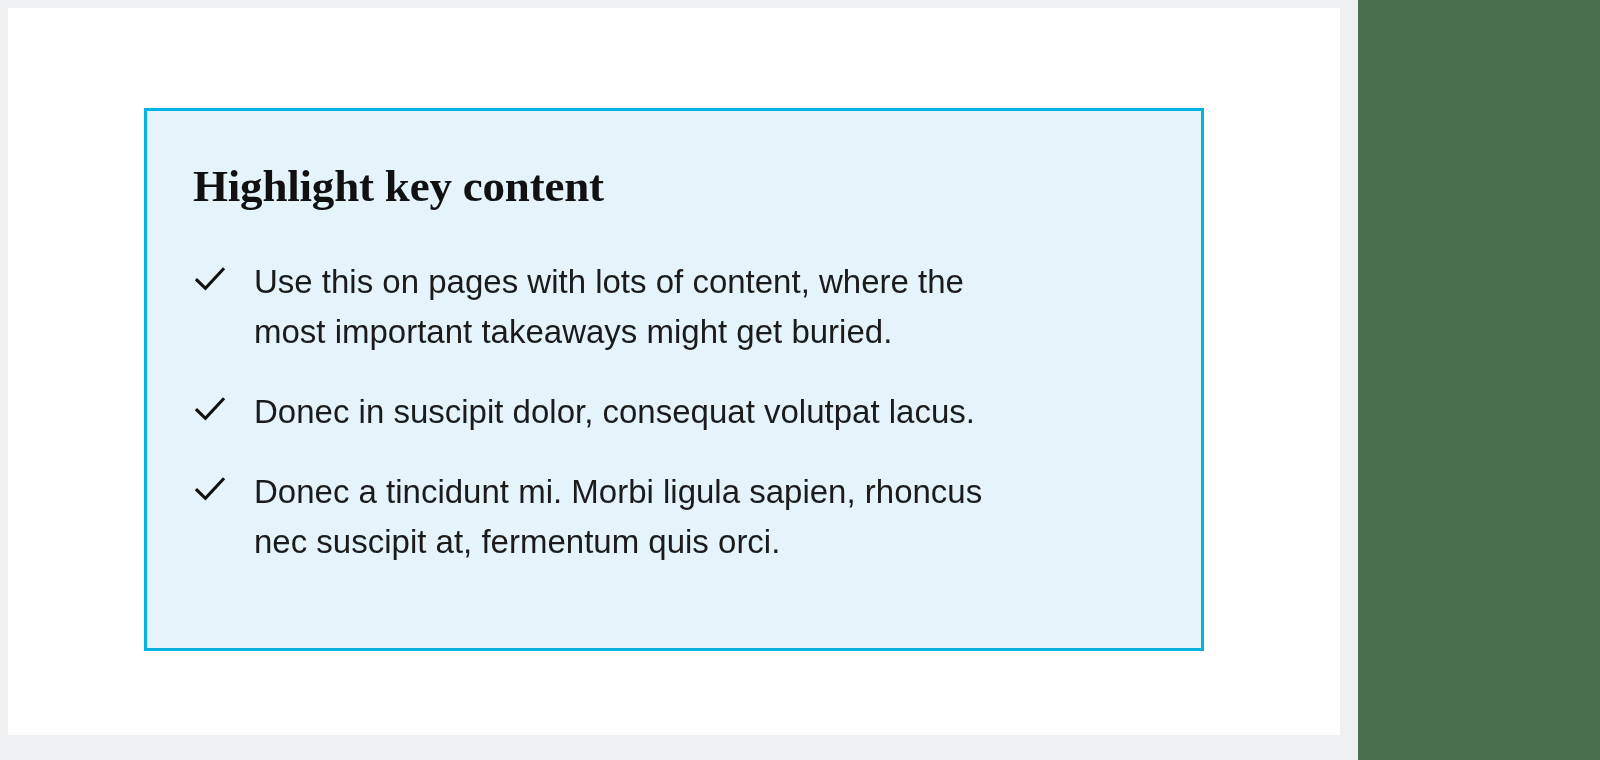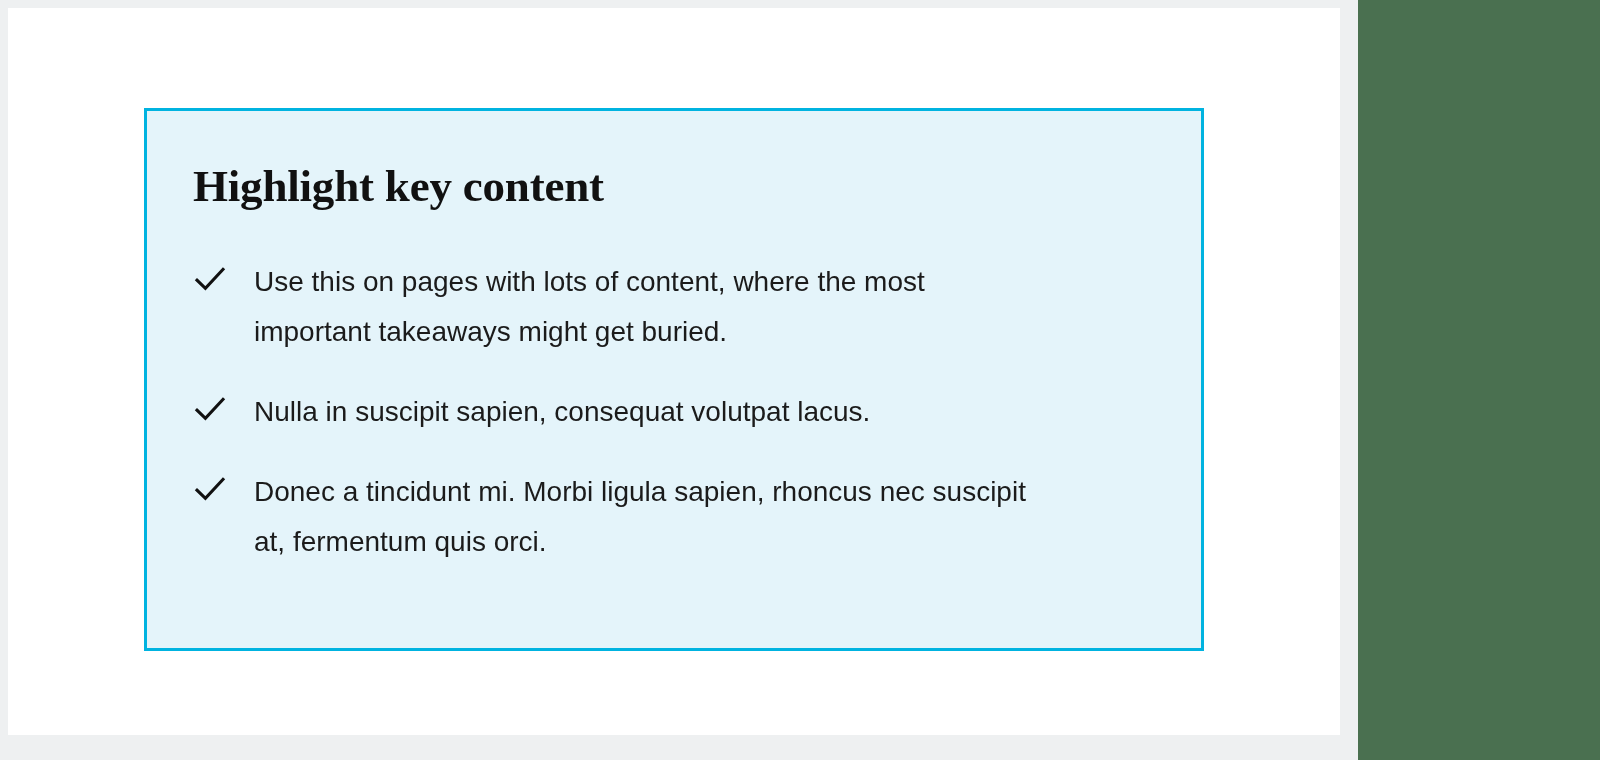--- a/index.html
+++ b/index.html
@@ -92,21 +92,21 @@
     display: block;
   }
   .check-icon svg {
     display: block;
     width: 34px;
     height: 34px;
   }
 
   .item-text {
     font-family: "Liberation Sans", sans-serif;
-    font-size: 28px;
+    font-size: 33px;
     line-height: 50px;
     color: #1b1b1b;
     max-width: 790px;
   }
 </style>
 </head>
 <body>
 
 <div id="stage">
 
@@ -129,21 +129,21 @@
             </span>
             <span class="item-text">Use this on pages with lots of content, where the most important takeaways might get buried.</span>
           </li>
 
           <li class="callout-item">
             <span class="check-icon">
               <svg viewBox="0 0 34 34" xmlns="http://www.w3.org/2000/svg" aria-hidden="true">
                 <path d="M4 18.2 L12.4 26.4 L30 7.4" fill="none" stroke="#111111" stroke-width="3.1" stroke-linecap="square" stroke-linejoin="miter"></path>
               </svg>
             </span>
-            <span class="item-text">Nulla in suscipit sapien, consequat volutpat lacus.</span>
+            <span class="item-text">Donec in suscipit dolor, consequat volutpat lacus.</span>
           </li>
 
           <li class="callout-item">
             <span class="check-icon">
               <svg viewBox="0 0 34 34" xmlns="http://www.w3.org/2000/svg" aria-hidden="true">
                 <path d="M4 18.2 L12.4 26.4 L30 7.4" fill="none" stroke="#111111" stroke-width="3.1" stroke-linecap="square" stroke-linejoin="miter"></path>
               </svg>
             </span>
             <span class="item-text">Donec a tincidunt mi. Morbi ligula sapien, rhoncus nec suscipit at, fermentum quis orci.</span>
           </li>

